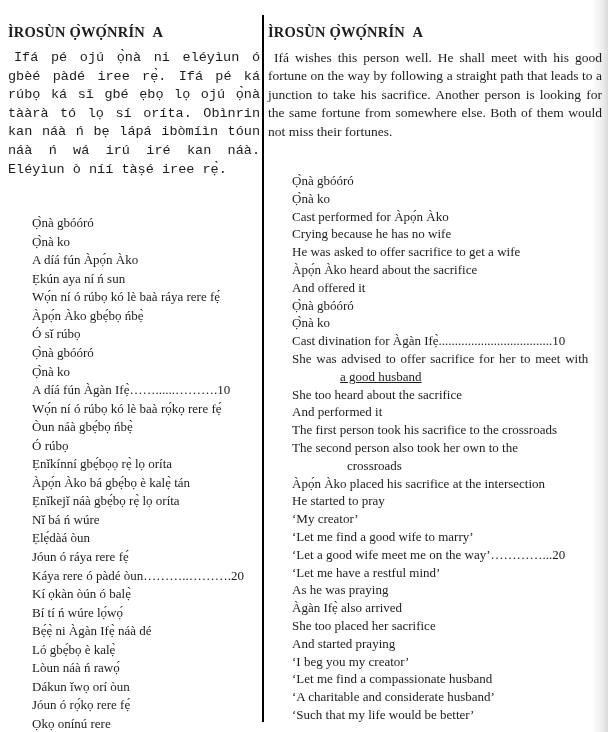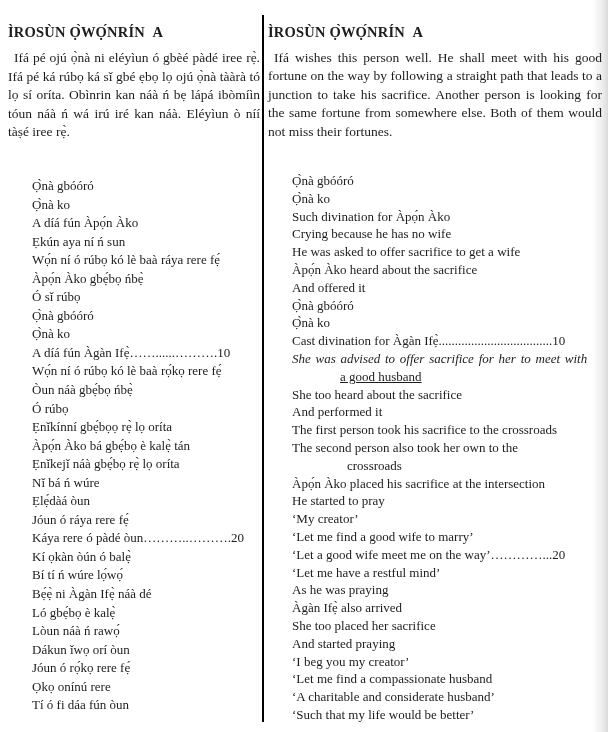--- a/index.html
+++ b/index.html
@@ -31,34 +31,34 @@
     letter-spacing: 0.2px;
     white-space: pre;
     line-height: 19px;
   }
   p.intro {
     margin: 7px 0 0 0;
     font-size: 13.5px;
     text-align: justify;
     text-indent: 6px;
   }
-  .left  p.intro { line-height: 18.6px; }
+  .left  p.intro { line-height: 18.6px; font-family: Liberation Mono, monospace; }
   .right p.intro { line-height: 18.4px; }
   .verse {
     font-size: 13px;
     margin-left: 24px;
   }
   .left  .verse { margin-top: 35px; }
   .right .verse { margin-top: 31px; }
   .left  .verse .vline { line-height: 18.55px; }
   .right .verse .vline { line-height: 17.8px; }
   .vline {
     white-space: nowrap;
   }
-  .vline.stretch { word-spacing: 1.5px; font-style: italic; }
+  .vline.stretch { word-spacing: 1.5px; }
   .divider {
     position: absolute;
     left: 262px;
     top: 15px;
     width: 1.6px;
     height: 707px;
     background: #000000;
   }
   .edge-shade {
     position: absolute;
@@ -112,21 +112,21 @@
   </div>
 
   <div class="divider"></div>
 
   <div class="col right">
     <h1 class="title">ÌROSÙN Ọ̀WỌ́NRÍN&nbsp;&nbsp;A</h1>
     <p class="intro">Ifá wishes this person well. He shall meet with his good fortune on the way by following a straight path that leads to a junction to take his sacrifice. Another person is looking for the same fortune from somewhere else. Both of them would not miss their fortunes.</p>
     <div class="verse">
         <div class="vline">Ọ̀nà gbóóró</div>
         <div class="vline">Ọ̀nà ko</div>
-        <div class="vline">Such divination for Àpọ́n Àko</div>
+        <div class="vline">Cast performed for Àpọ́n Àko</div>
         <div class="vline">Crying because he has no wife</div>
         <div class="vline">He was asked to offer sacrifice to get a wife</div>
         <div class="vline">Àpọ́n Àko heard about the sacrifice</div>
         <div class="vline">And offered it</div>
         <div class="vline">Ọ̀nà gbóóró</div>
         <div class="vline">Ọ̀nà ko</div>
         <div class="vline">Cast divination for Àgàn Ifẹ̀...................................10</div>
         <div class="vline stretch">She was advised to offer sacrifice for her to meet with</div>
         <div class="vline" style="padding-left: 48px; text-decoration: underline;">a good husband</div>
         <div class="vline">She too heard about the sacrifice</div>

